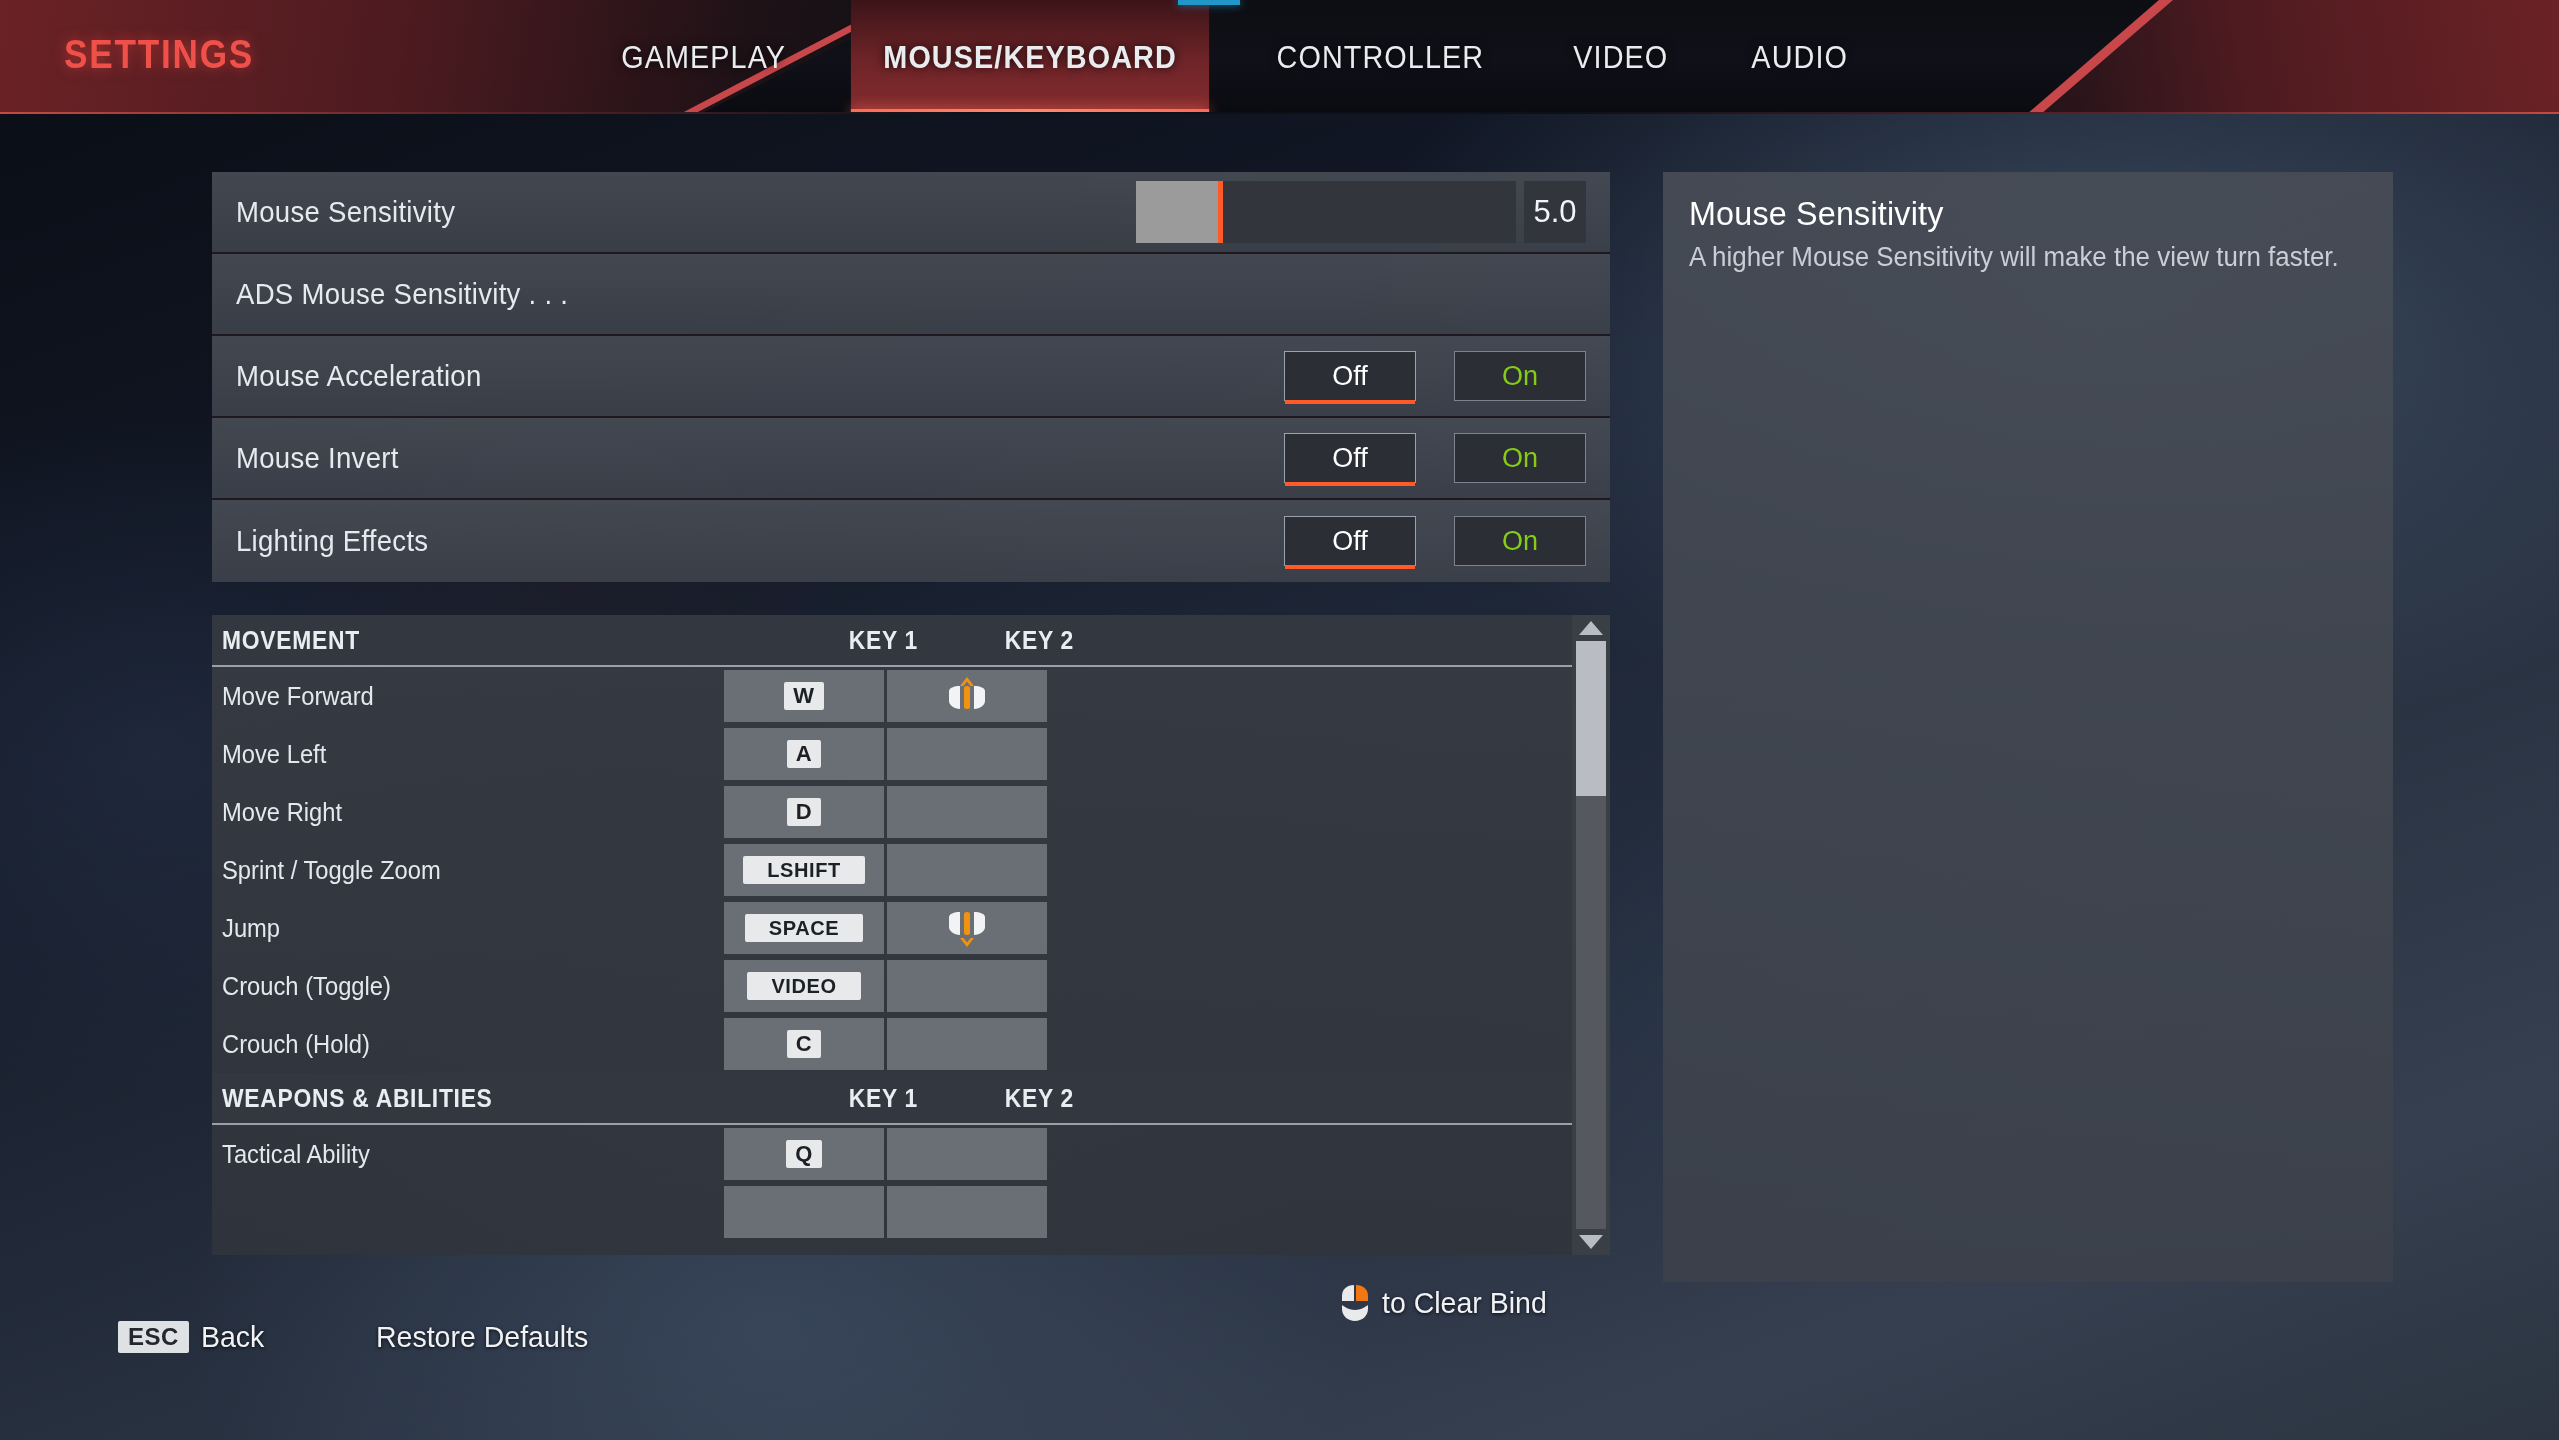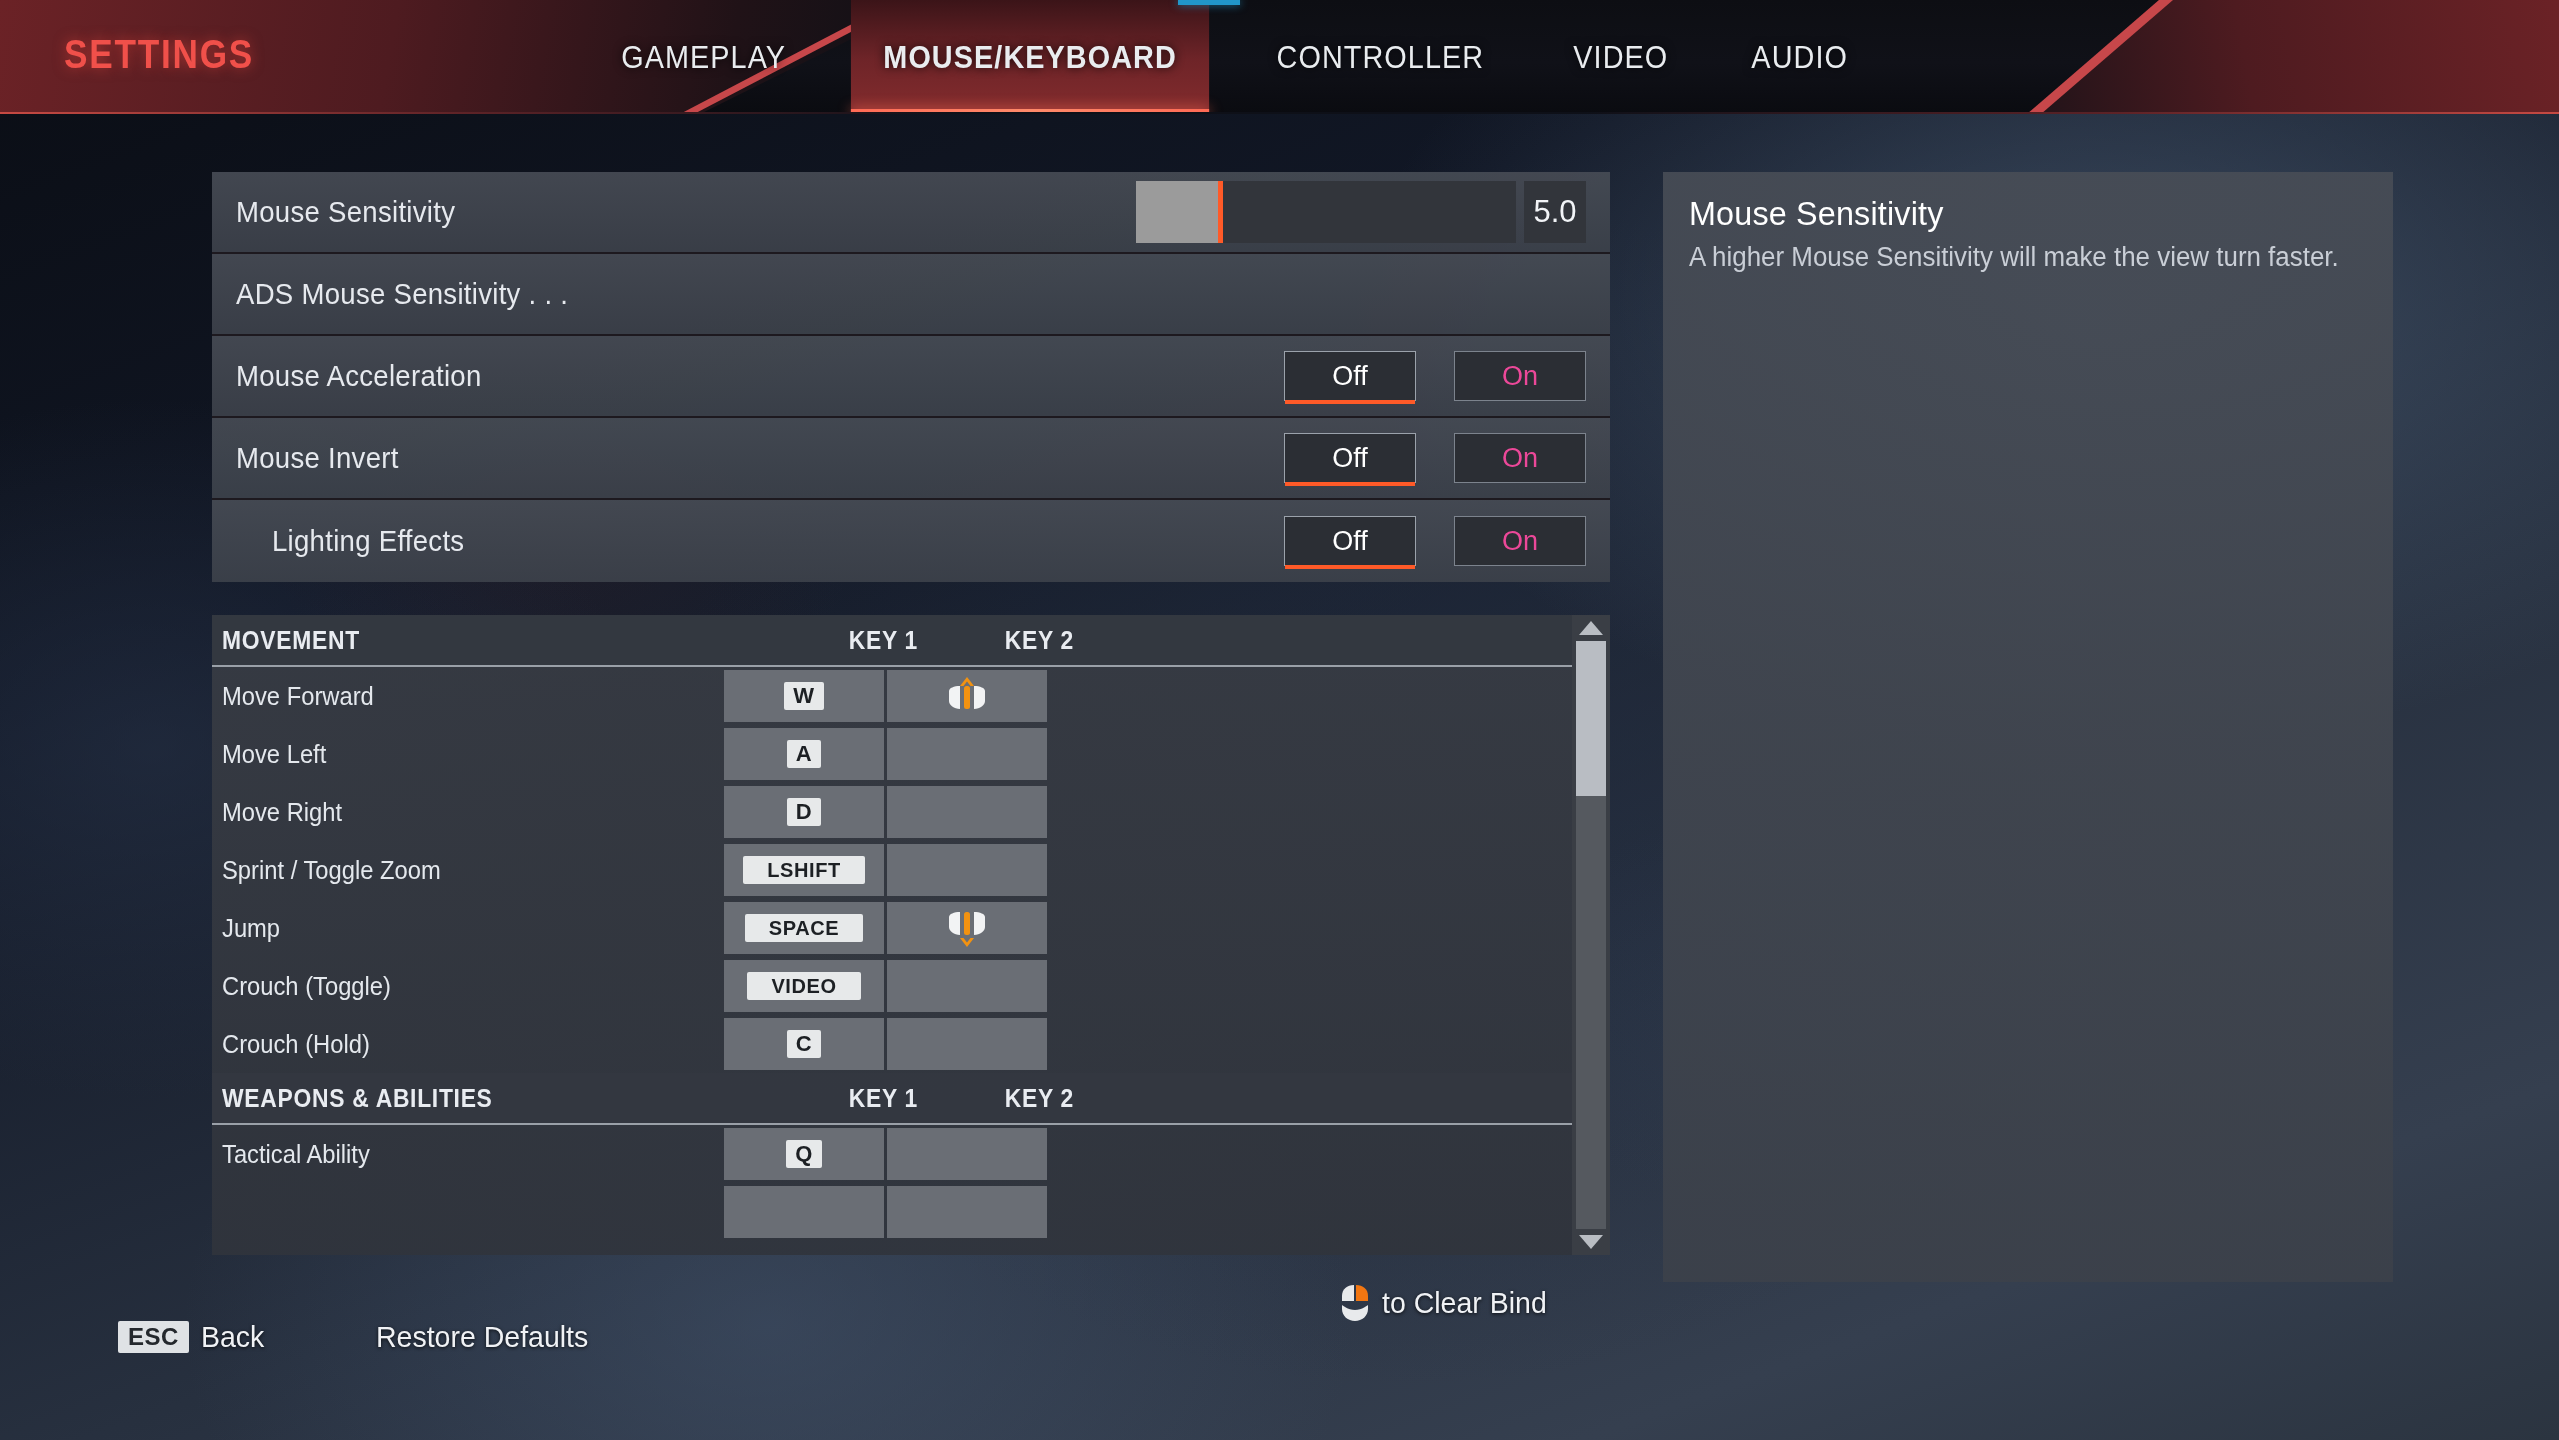--- a/index.html
+++ b/index.html
@@ -90,21 +90,21 @@
   
   #options-panel{
     position:absolute; left:212px; top:172px; width:1398px;
   }
   .opt-row{
     position:relative; height:82px;
     background:linear-gradient(180deg, rgba(70,75,84,0.93) 0%, rgba(60,65,74,0.93) 100%);
     border-bottom:2px solid rgba(22,18,22,0.85);
     display:flex; align-items:center;
   }
-  .opt-row:last-child{ border-bottom:none;padding-left:36px; }
+  .opt-row:last-child{ border-bottom:none; }
   .opt-label{
     margin-left:24px; color:#e6e9ee; font-size:29px; letter-spacing:0.3px;
     transform:scaleX(0.95); transform-origin:left center;
   }
   .opt-right{
     position:absolute; right:0; top:0; height:100%;
     display:flex; align-items:center;
   }
 
   
@@ -127,21 +127,21 @@
     display:flex; align-items:center; justify-content:center;
     color:#f2f4f7; font-size:31px;
   }
 
   
   .toggle-group{ display:flex; gap:38px; margin-right:24px; }
   .tg-btn{
     position:relative; width:132px; height:50px;
     background:#2b2e34; border:1px solid #7c838d;
     display:flex; align-items:center; justify-content:center;
-    font-size:27px; color:#ec4899;
+    font-size:27px; color:#84cc16;
   }
   .tg-btn.sel{ color:#ffffff; border-color:#9ba2ab; }
   .tg-btn.sel::after{
     content:""; position:absolute; left:0; right:0; bottom:-4px; height:4px;
     background:#ff5a28;
   }
 
   
   #keybind-panel{
     position:absolute; left:212px; top:615px; width:1398px; height:640px;

